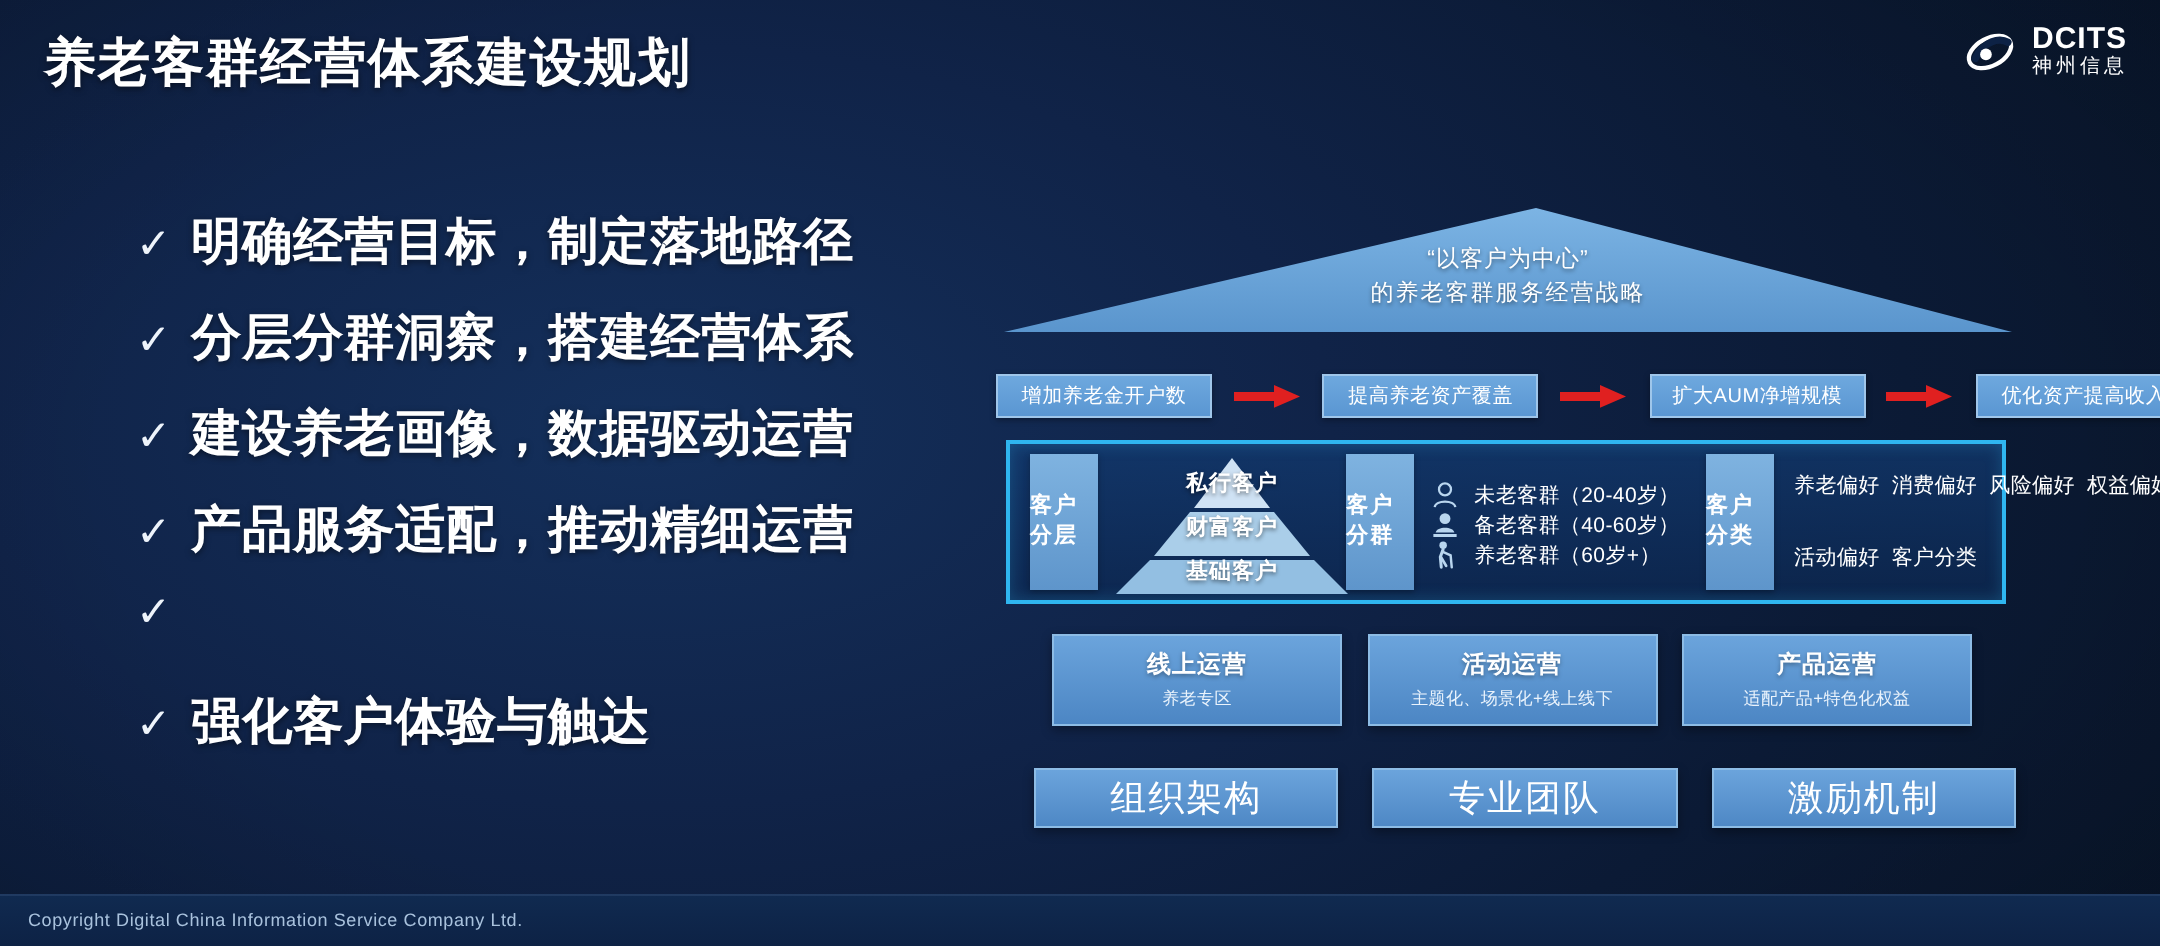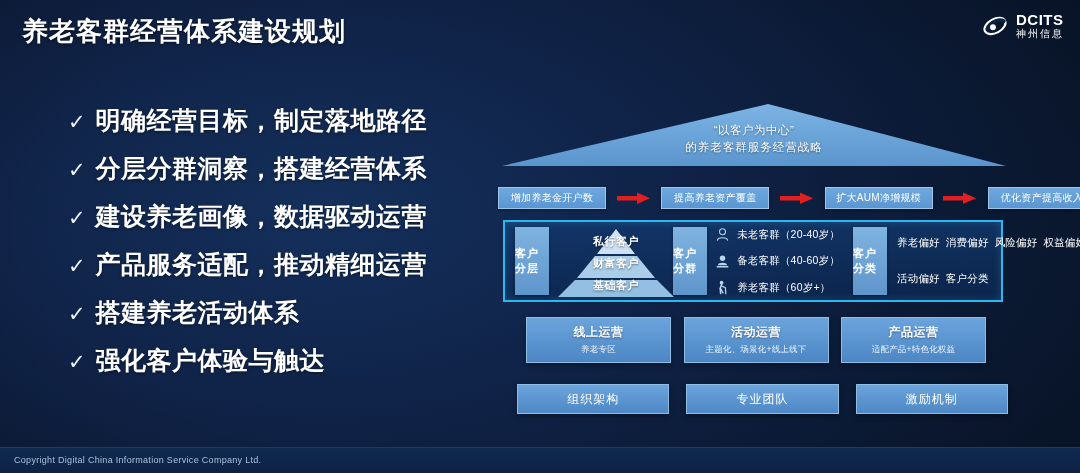--- a/index.html
+++ b/index.html
@@ -124,22 +124,22 @@
   .pyr-label {
     position: absolute; width: 118px; text-align: center;
     color: #ffffff; font-size: 11px; font-weight: bold;
     text-shadow: 0 1px 2px rgba(0,0,0,0.5); letter-spacing: 0.5px;
   }
   .pyr-l1 { left: 8px; top: 12px; }
   .pyr-l2 { left: 8px; top: 34px; }
   .pyr-l3 { left: 8px; top: 56px; }
 
   .group-list {
-    flex: 1; padding: 5px 0 5px 8px;
-    display: flex; flex-direction: column; justify-content: space-between;
+    flex: 1; padding: 5px 0 15px 8px;
+    display: flex; flex-direction: column; justify-content: flex-end;
   }
   .group-row { display: flex; align-items: center; gap: 7px; }
   .group-icon { width: 15px; height: 15px; flex: 0 0 auto; display: block; }
   .group-text { color: #ffffff; font-size: 10.5px; white-space: nowrap; letter-spacing: 0.2px; }
 
   .class-grid {
     flex: 1; padding: 6px 4px 6px 10px;
     display: grid; grid-template-columns: 1fr 1fr 1fr 1fr;
     align-content: space-around; row-gap: 6px; column-gap: 6px;
   }
@@ -163,21 +163,21 @@
   
   .foundations {
     position: absolute; left: 8px; top: 292px; width: 508px; height: 30px;
     display: flex; justify-content: space-between;
   }
   .found-card {
     width: 160px; height: 30px;
     background: linear-gradient(180deg, #6ba4dc 0%, #4e88c5 100%);
     border: 1px solid #8dbce5;
     display: flex; align-items: center; justify-content: center;
-    color: #ffffff; font-size: 12px; letter-spacing: 1px;
+    color: #ffffff; font-size: 18px; letter-spacing: 1px;
     box-shadow: 0 2px 5px rgba(0,0,0,0.35);
     margin-left: 17px;
   }
 
   
   .footer-bar {
     position: absolute; left: 0; bottom: 0; width: 1080px; height: 26px;
     background: linear-gradient(180deg, #102a50 0%, #0d2245 100%);
     border-top: 1px solid rgba(120,170,225,0.18);
   }
@@ -219,21 +219,20 @@
   <div class="bullet">
     <span class="bullet-check">✓</span>
     <span class="bullet-text">建设养老画像，数据驱动运营</span>
   </div>
   <div class="bullet">
     <span class="bullet-check">✓</span>
     <span class="bullet-text">产品服务适配，推动精细运营</span>
   </div>
   <div class="bullet">
     <span class="bullet-check">✓</span>
-    <span class="bullet-text">搭建养老活动体系</span>
   </div>
   <div class="bullet">
     <span class="bullet-check">✓</span>
     <span class="bullet-text">强化客户体验与触达</span>
   </div>
 </div>
 
 <div class="diagram">
 
   <div class="roof">

